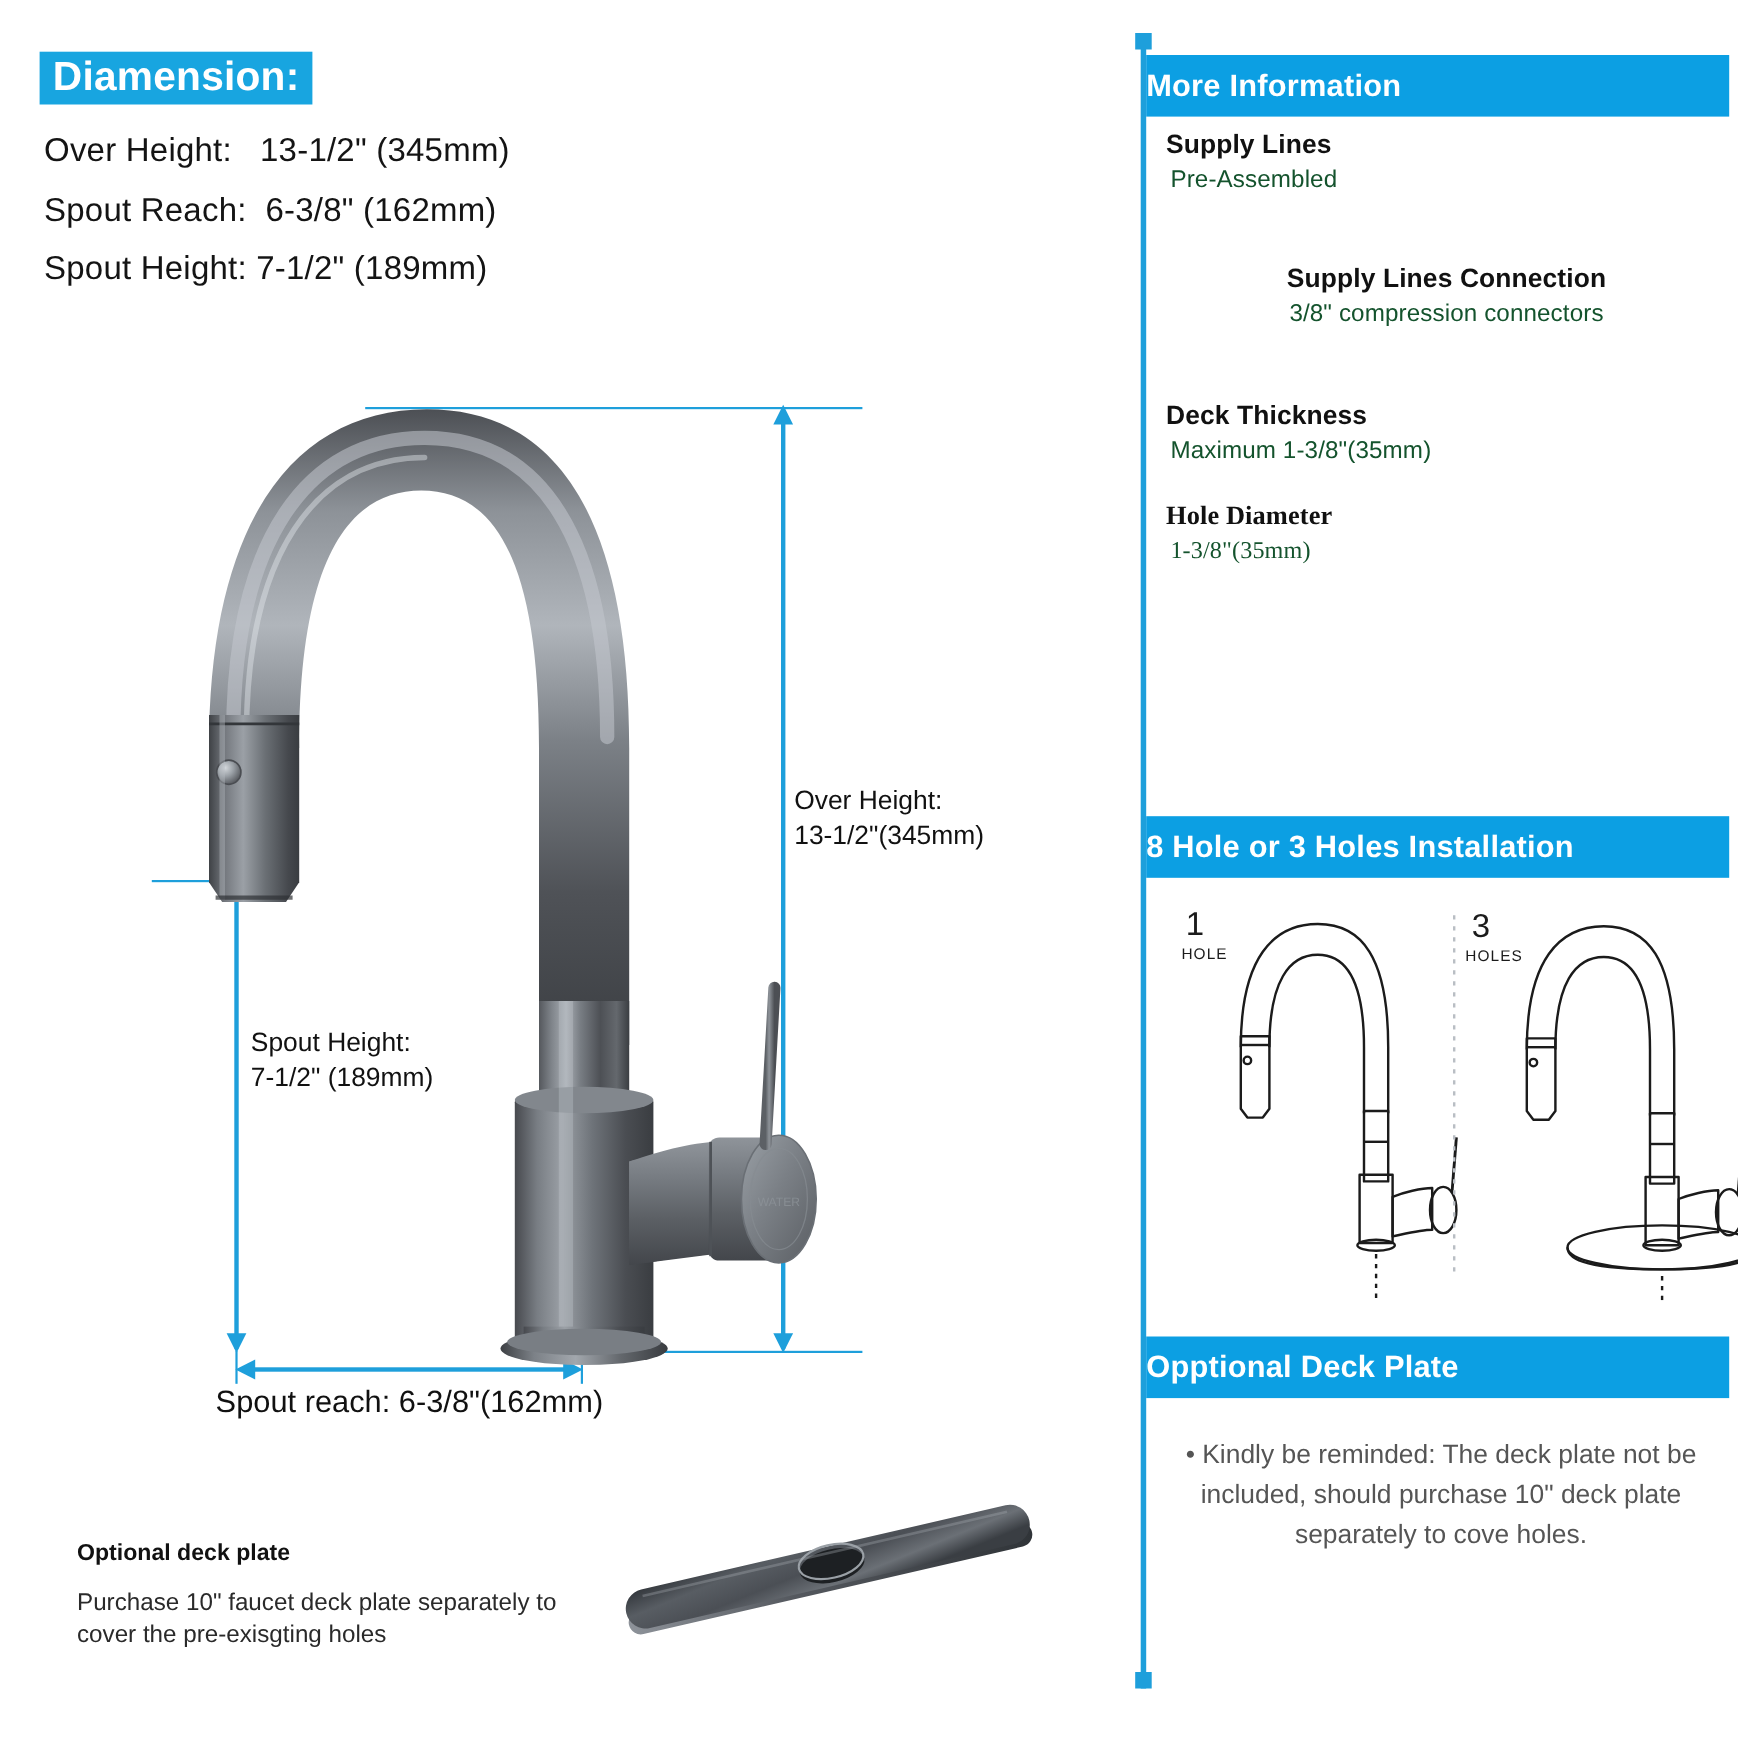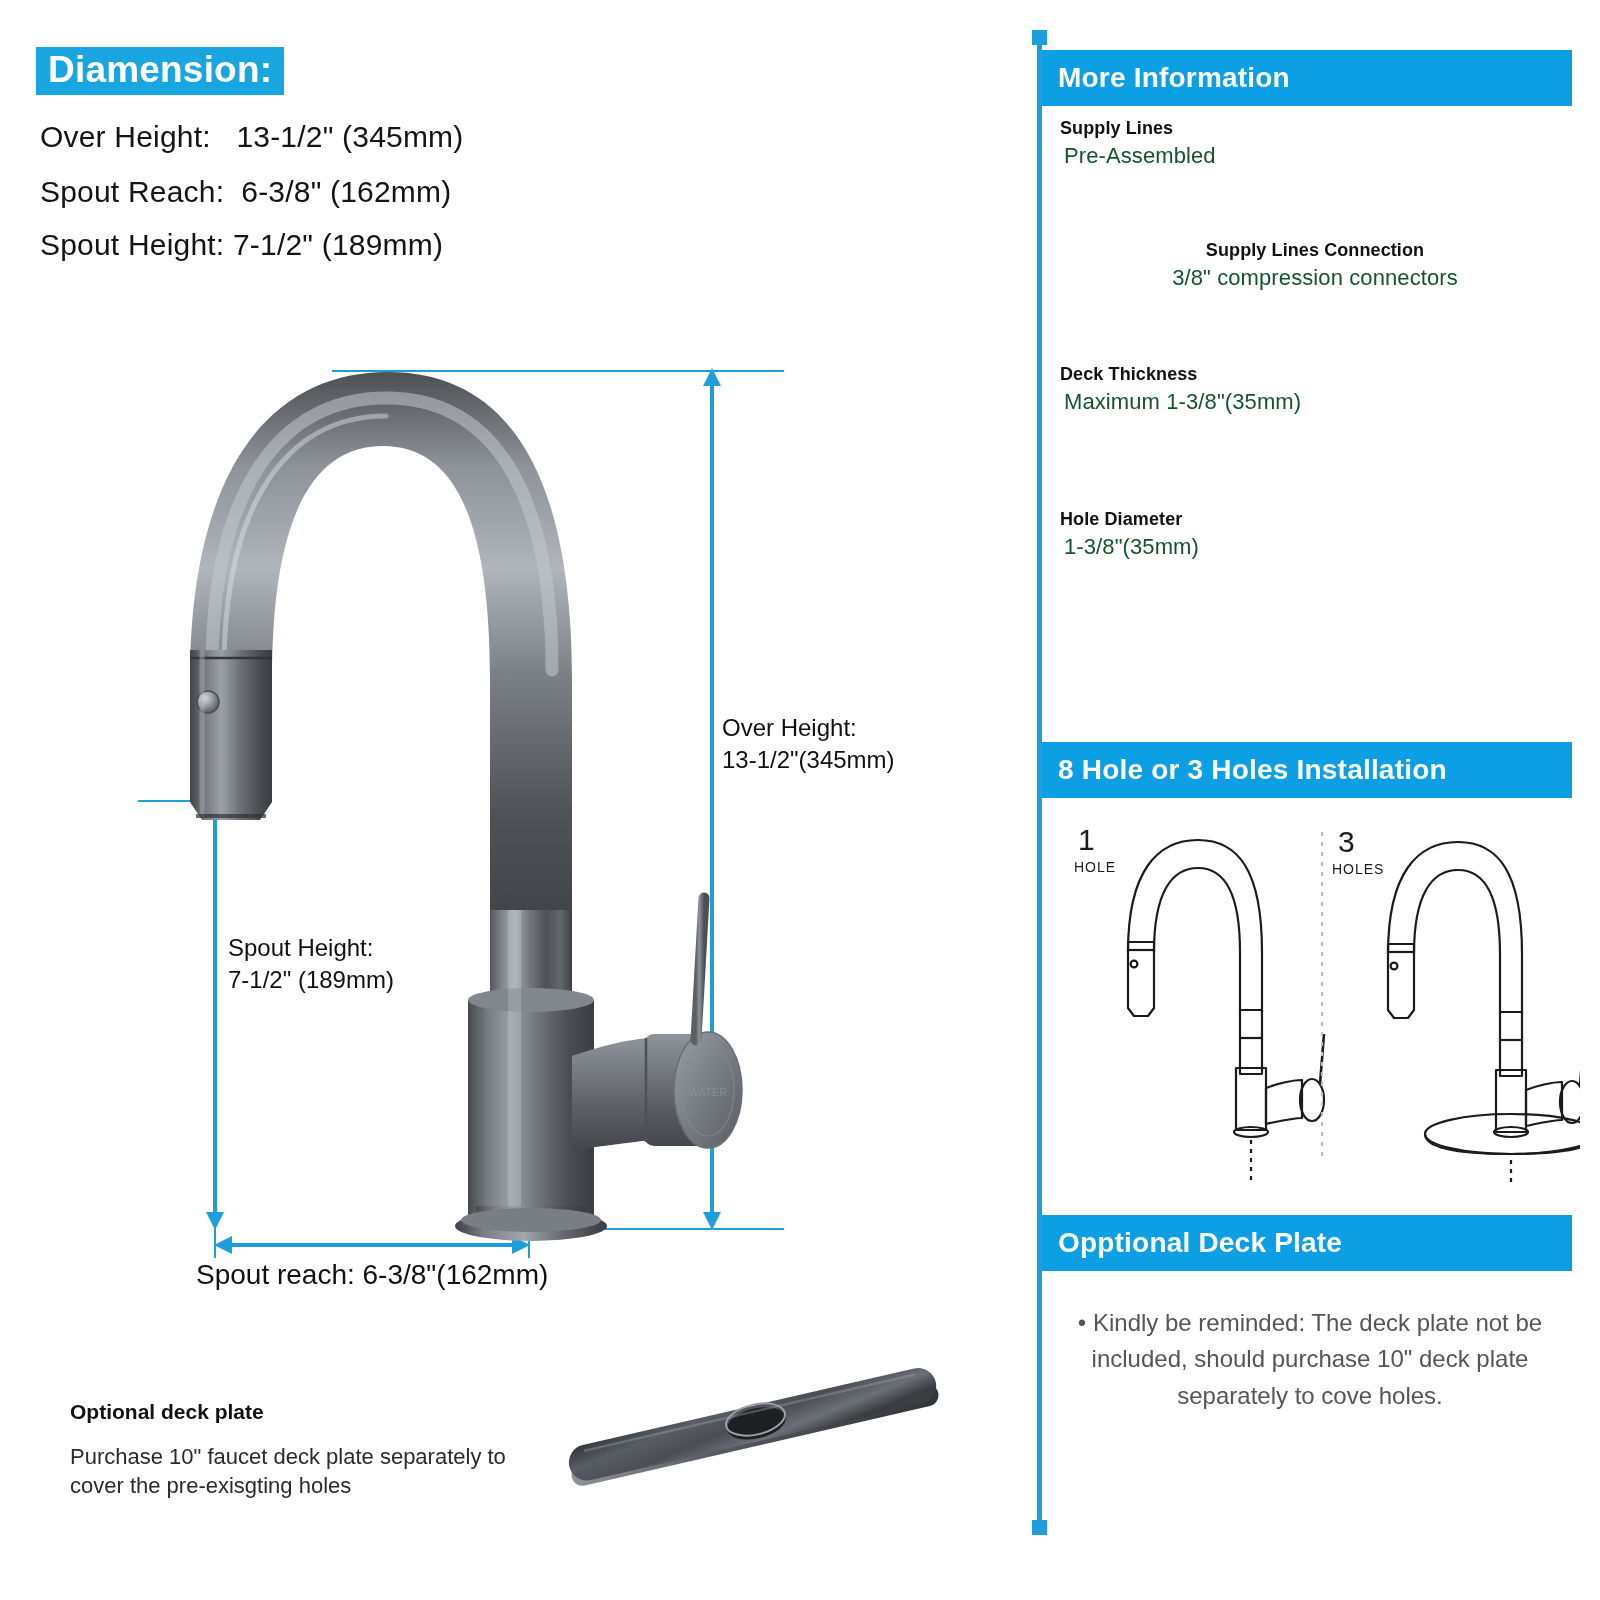--- a/index.html
+++ b/index.html
@@ -73,35 +73,34 @@
   .spine{position:absolute;left:27px;top:37px;width:5px;height:1498px;background:#1E9FDB;}
   .spine-cap{position:absolute;left:22px;width:15px;height:15px;background:#1E9FDB;}
   .spine-cap.top{top:30px;}
   .spine-cap.bot{top:1520px;}
 
   .band{
     position:absolute;left:32px;width:530px;
     background:#0C9FE3;color:#fff;
     font-weight:bold;
     display:flex;align-items:center;
-    padding-left:16px;
     box-sizing:border-box;
     letter-spacing:.2px;
   }
   .band-more{top:50px;height:56px;font-size:28px;}
   .band-holes{top:742px;height:56px;font-size:28px;}
   .band-deck{top:1215px;height:56px;font-size:28px;}
 
   .spec{position:absolute;left:50px;width:510px;}
-  .spec .k{font-size:18px;font-weight:bold;color:#111;margin:0 0 4px 0;letter-spacing:.1px;}
+  .spec .k{font-size:24px;font-weight:bold;color:#111;margin:0 0 4px 0;letter-spacing:.1px;}
   .spec .v{font-size:22px;color:#14532d;margin:4px;letter-spacing:.1px;}
   .s0{top:118px;}
   .s1{top:240px;text-align:center;}
   .s2{top:364px;}
-  .s3{top:509px;}
+  .s3{top:456px;font-family:Liberation Serif, serif;}
 
   .install{position:absolute;left:40px;top:812px;width:530px;height:370px;}
   .deck-note{
     position:absolute;left:50px;top:1305px;width:500px;
     font-size:24px;color:#555;line-height:1.52;text-align:center;
   }
   .deck-note .bullet{font-size:24px;}
 </style>
 </head>
 <body>

